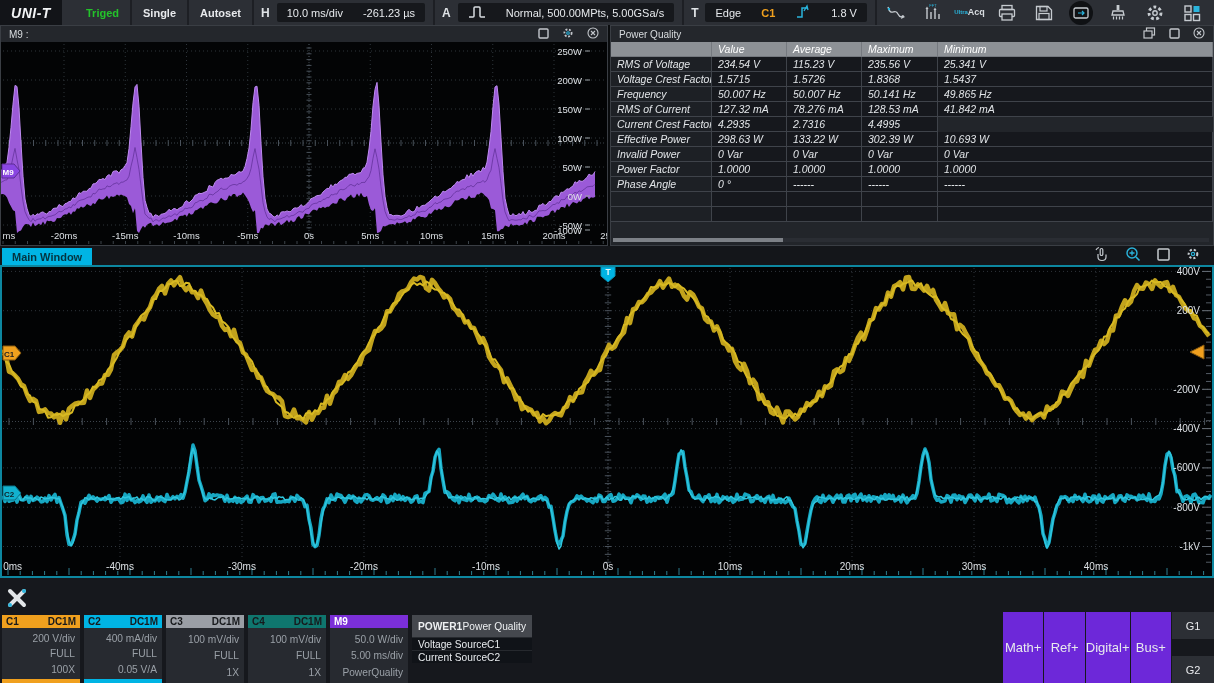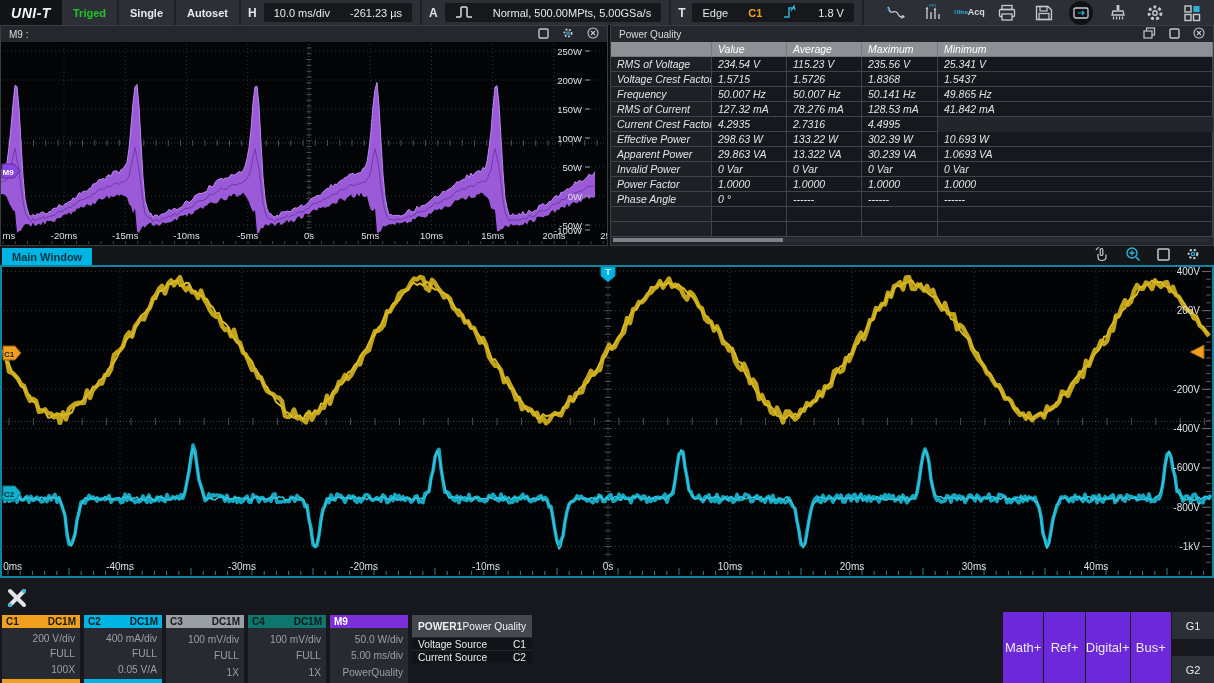--- a/index.html
+++ b/index.html
@@ -4,21 +4,21 @@
 <style>
   html,body{margin:0;padding:0;background:#000;}
   .screen{position:relative;width:1214px;height:683px;overflow:hidden;background:#0e1013;
           font-family:"Liberation Sans",sans-serif;}
   
   .toolbar{position:absolute;left:0;top:0;width:1214px;height:25px;background:#2c2f35;display:flex;align-items:stretch;}
   .logo{width:62px;background:#121418;color:#f2f4f6;display:flex;align-items:center;justify-content:center;
         font-weight:bold;font-style:italic;font-size:14px;letter-spacing:.5px;}
   .tbtn{display:flex;align-items:center;justify-content:center;font-size:11px;font-weight:bold;color:#e8eaed;
         border-right:2px solid #1d1f24;padding:0 11px;cursor:default;}
-  .tbtn.green{color:#23c32a;}
+  .tbtn.green{color:#23c32a;margin-left:13px;}
   .badge{font-weight:bold;color:#dfe3e6;font-size:12px;margin:0 7px;display:flex;align-items:center;}
   .vbox{background:#16181c;border-radius:2px;height:19px;align-self:center;display:flex;align-items:center;
         padding:0 10px;gap:20px;font-size:11px;color:#e6e9ec;white-space:nowrap;}
   .tgrp{display:flex;align-items:center;border-right:2px solid #1d1f24;padding-right:8px;}
   .c1col{color:#f0a01e;font-weight:bold;}
   .ticons{margin-left:auto;display:flex;align-items:center;padding-right:4px;}
   .ticon{width:37px;height:25px;display:flex;align-items:center;justify-content:center;}
   .hlwrap{width:24px;height:24px;border-radius:50%;background:#0f1114;display:flex;align-items:center;justify-content:center;margin:0 6px;}
   .acqtxt{display:flex;flex-direction:row;align-items:center;line-height:7px;}
   .acqtxt .u{font-size:6px;color:#2ab4dc;font-weight:bold;}
@@ -58,21 +58,21 @@
   .cards{position:absolute;left:2px;top:37px;height:68px;display:flex;gap:4px;align-items:flex-start;}
   .card{width:78px;height:68px;background:#272a30;display:flex;flex-direction:column;box-sizing:border-box;}
   .card-head{height:13px;display:flex;justify-content:space-between;align-items:center;font-size:10px;font-weight:bold;padding:0 4px;}
   .card-lines{flex:1;display:flex;flex-direction:column;justify-content:space-evenly;padding:0 5px;}
   .card-line{font-size:10.2px;color:#9aa0a7;text-align:right;line-height:11px;white-space:nowrap;}
   .card-stripe{height:4px;}
   .pcard{width:120px;height:48px;background:#101318;display:flex;flex-direction:column;}
   .pcard-head{height:28px;background:#45484e;display:flex;justify-content:space-between;align-items:center;
               padding:0 6px;font-size:10.2px;color:#eef0f2;}
   .pcard-head .pt{font-weight:bold;}
-  .pcard-row{height:15px;display:flex;justify-content:space-between;align-items:center;padding:0 6px;
+  .pcard-row{height:15px;display:flex;align-items:center;padding:0 6px;
              font-size:10.2px;color:#e8ebee;border-top:1px solid #26292e;}
   .menu{position:absolute;left:1003px;top:34px;width:211px;height:71px;display:flex;gap:1px;}
   .mbtn{flex:1;background:#6d28d9;display:flex;align-items:center;justify-content:center;font-size:13px;color:#e8eaed;}
   .gcol{width:42px;display:flex;flex-direction:column;gap:17px;}
   .gbtn{flex:1;background:#2c2f35;display:flex;align-items:center;justify-content:center;font-size:11px;color:#e8eaed;}
   svg text{font-family:"Liberation Sans",sans-serif;}
 </style>
 </head>
 <body>
 
@@ -450,27 +450,20 @@
           <div class="pq-cell c3">4.4995</div>
         </div>
         <div class="pq-row">
           <div class="pq-cell c0">Effective Power</div>
           <div class="pq-cell c1">298.63 W</div>
           <div class="pq-cell c2">133.22 W</div>
           <div class="pq-cell c3">302.39 W</div>
           <div class="pq-cell c4">10.693 W</div>
         </div>
         <div class="pq-row">
-          <div class="pq-cell c0">Apparent Power</div>
-          <div class="pq-cell c1">29.863 VA</div>
-          <div class="pq-cell c2">13.322 VA</div>
-          <div class="pq-cell c3">30.239 VA</div>
-          <div class="pq-cell c4">1.0693 VA</div>
-        </div>
-        <div class="pq-row">
           <div class="pq-cell c0">Invalid Power</div>
           <div class="pq-cell c1">0 Var</div>
           <div class="pq-cell c2">0 Var</div>
           <div class="pq-cell c3">0 Var</div>
           <div class="pq-cell c4">0 Var</div>
         </div>
         <div class="pq-row">
           <div class="pq-cell c0">Power Factor</div>
           <div class="pq-cell c1">1.0000</div>
           <div class="pq-cell c2">1.0000</div>

